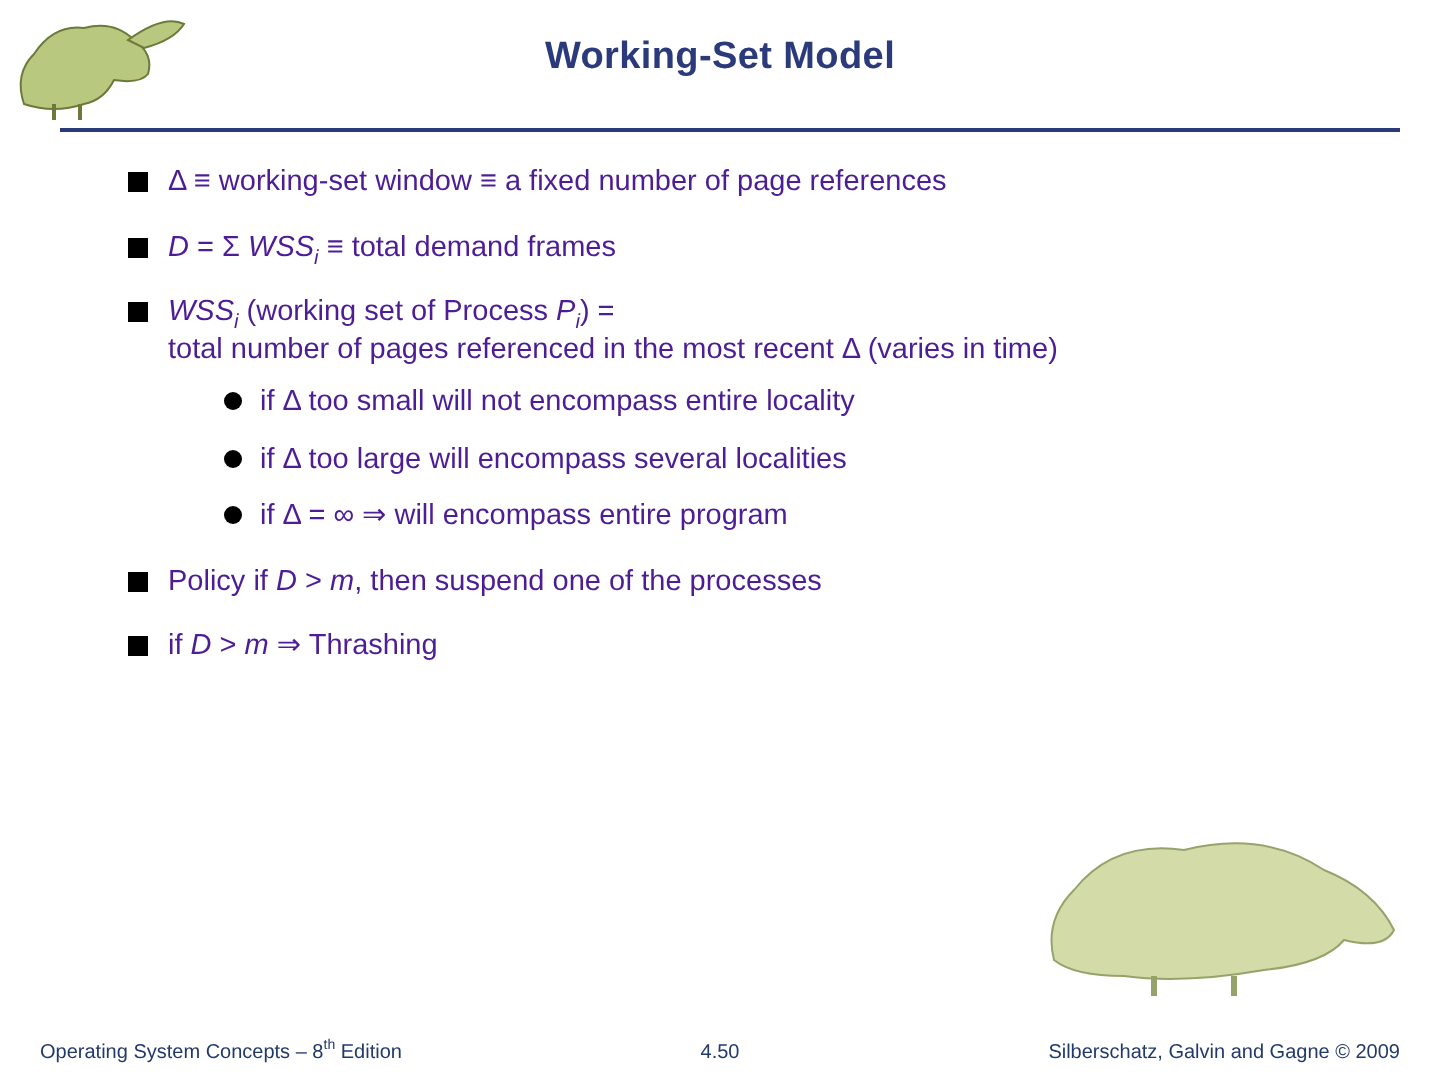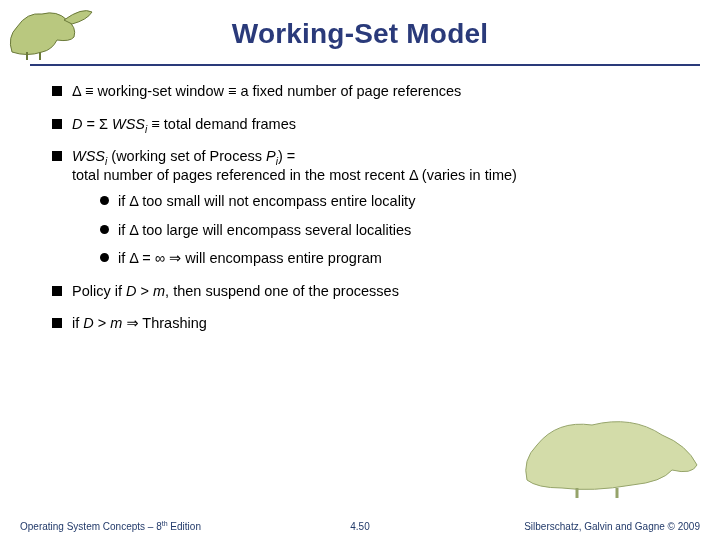--- a/index.html
+++ b/index.html
@@ -19,21 +19,21 @@
     box-sizing: border-box;
   }
   .title-area {
     position: absolute;
     top: 18px;
     left: 0;
     width: 720px;
     text-align: center;
   }
   .title {
-    font-size: 28px;
+    font-size: 19px;
     font-weight: bold;
     color: #2a3a7a;
     letter-spacing: 0.2px;
   }
   .title-rule {
     position: absolute;
     left: 30px;
     right: 20px;
     top: 64px;
     height: 0;
@@ -60,24 +60,24 @@
     stroke-width: 1;
   }
   .dino-shape2 {
     fill: #cfd9a0;
     stroke: #8a9a5a;
     stroke-width: 1;
   }
   .content {
     position: absolute;
     top: 82px;
-    left: 52px;
+    left: 64px;
     right: 30px;
     font-size: 14.5px;
-    color: #000000;
+    color: #4c1d95;
     line-height: 1.28;
   }
   ul.level1 {
     list-style: none;
     padding: 0;
     margin: 0;
   }
   ul.level1 > li {
     position: relative;
     padding-left: 20px;

